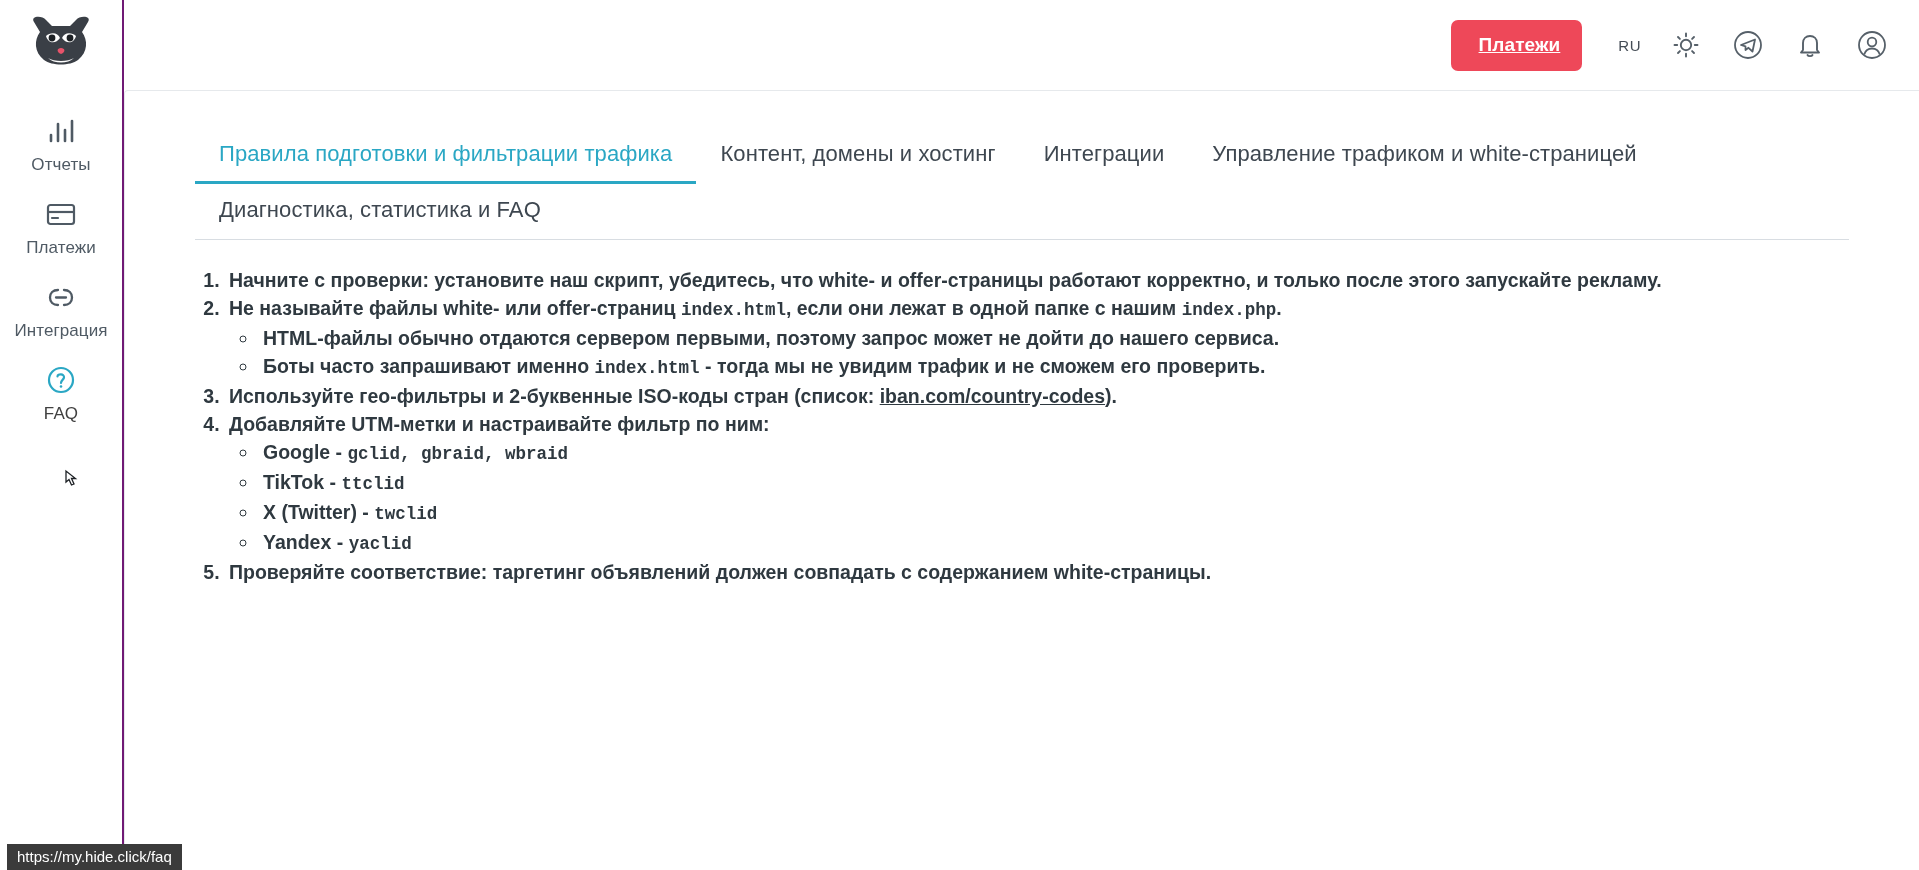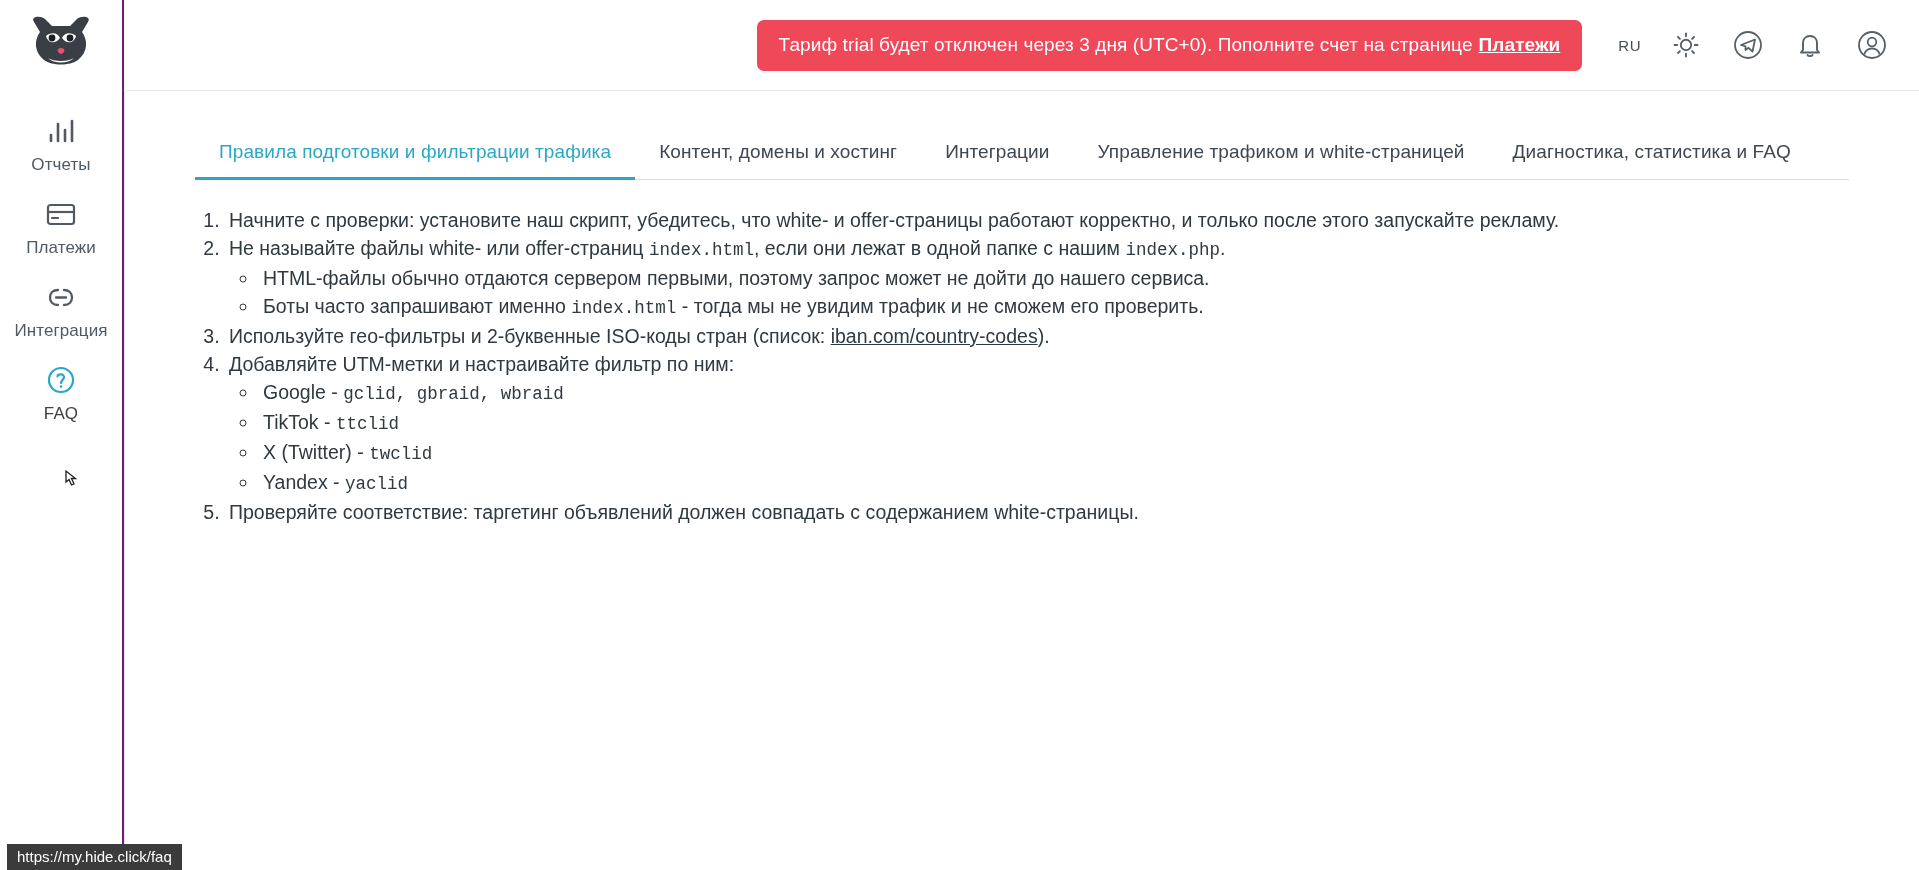--- a/index.html
+++ b/index.html
@@ -126,39 +126,40 @@
     border-top-left-radius: 4px;
   }
   .tabs {
     margin: 36px 70px 0 70px;
     border-bottom: 1px solid #d8dde2;
     display: flex;
     flex-wrap: wrap;
     column-gap: 0px;
   }
   .tab {
-    font-size: 19px;
+    font-size: 22px;
     color: #3e4750;
     padding: 14px 24px 14px 24px;
     cursor: pointer;
     white-space: nowrap;
     letter-spacing: .1px;
     border-bottom: 3px solid transparent;
     margin-bottom: -1px;
   }
   .tab.active {
     color: #2aa7c4;
     border-bottom-color: #2aa7c4;
   }
 
   .doc {
     padding: 26px 70px 0 70px;
     color: #2f3940;
     font-size: 19.5px;
     line-height: 28px;
+    font-weight: bold;
   }
   ol.top-list {
     margin: 0;
     padding-left: 30px;
   }
   ol.top-list > li { margin: 0 0 0 0; padding-left: 4px; }
   ul.sub-list {
     list-style-type: circle;
     margin: 0;
     padding-left: 30px;
@@ -255,21 +256,20 @@
       <svg width="20" height="26" viewBox="0 0 20 26" fill="none" stroke="#1d2125" stroke-width="1.3">
         <path d="M4 3 L4 14 L7 11.5 L9.5 17 L12 16 L9.5 10.5 L13.5 10.5 Z" fill="#ffffff"></path>
       </svg>
     </div>
   </div>
 
   <div class="main">
 
     <div class="topbar">
       <div class="alert">
-        <span>Тариф trial будет отключен через 3 дня (UTC+0). Пополните счет на странице</span>
         <a href="#">Платежи</a>
       </div>
 
       <div class="lang">RU</div>
 
       <div class="top-icon">
         <svg width="28" height="28" viewBox="0 0 28 28" fill="none" stroke="#566069" stroke-width="1.9" stroke-linecap="round">
           <circle cx="14" cy="14" r="5.2"></circle>
           <line x1="14" y1="2.5" x2="14" y2="5.2"></line>
           <line x1="14" y1="22.8" x2="14" y2="25.5"></line>

